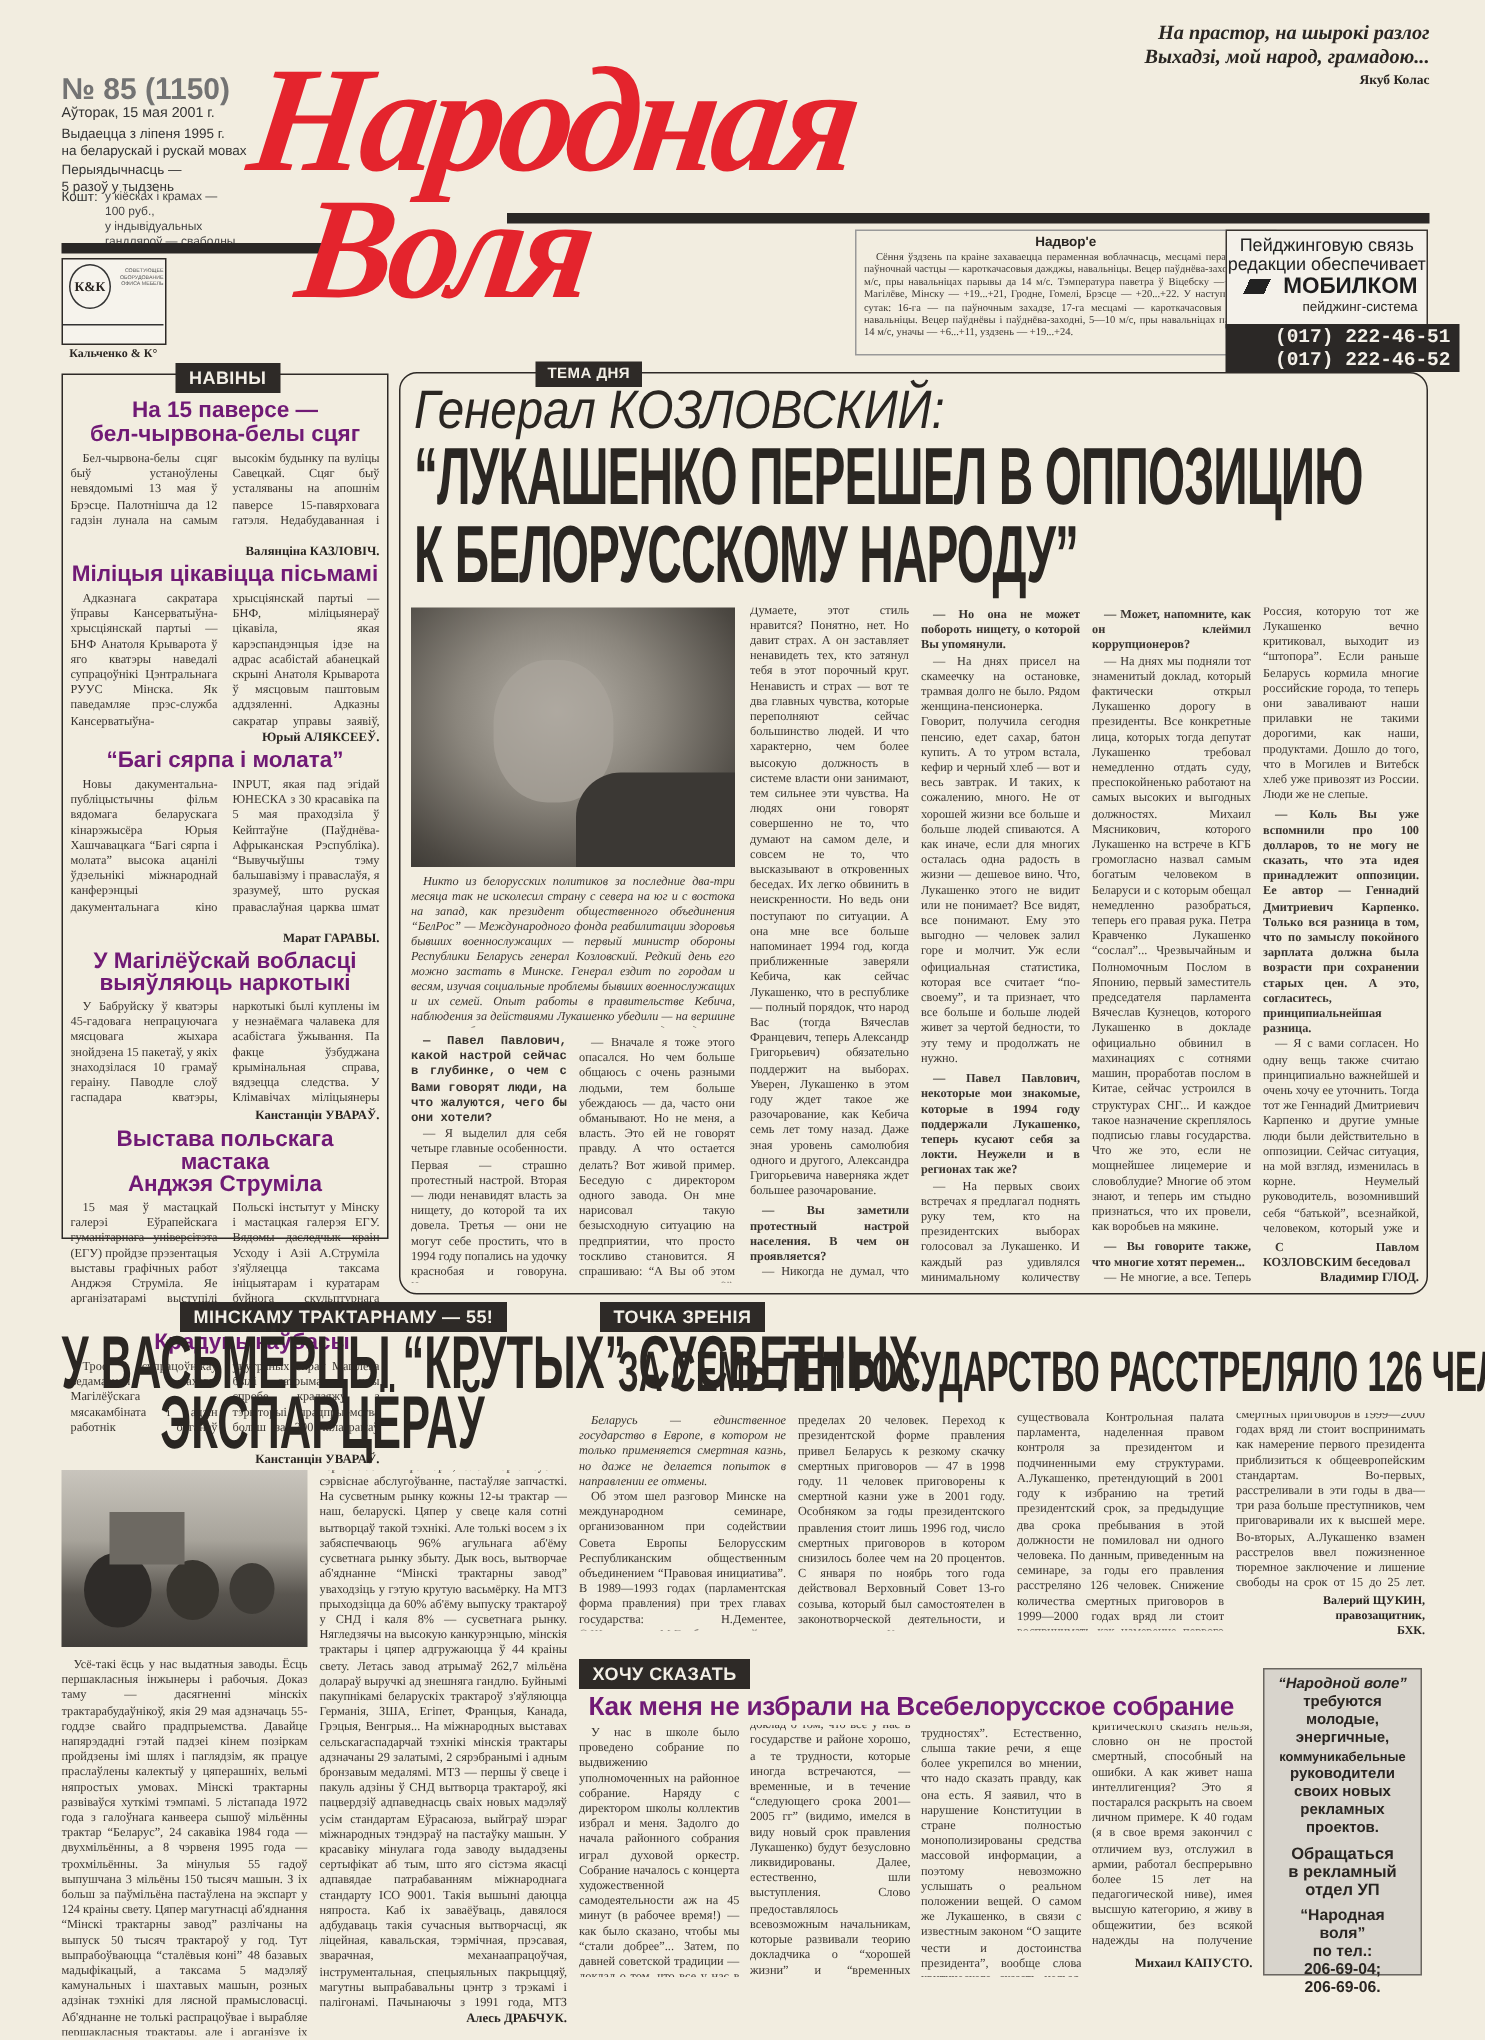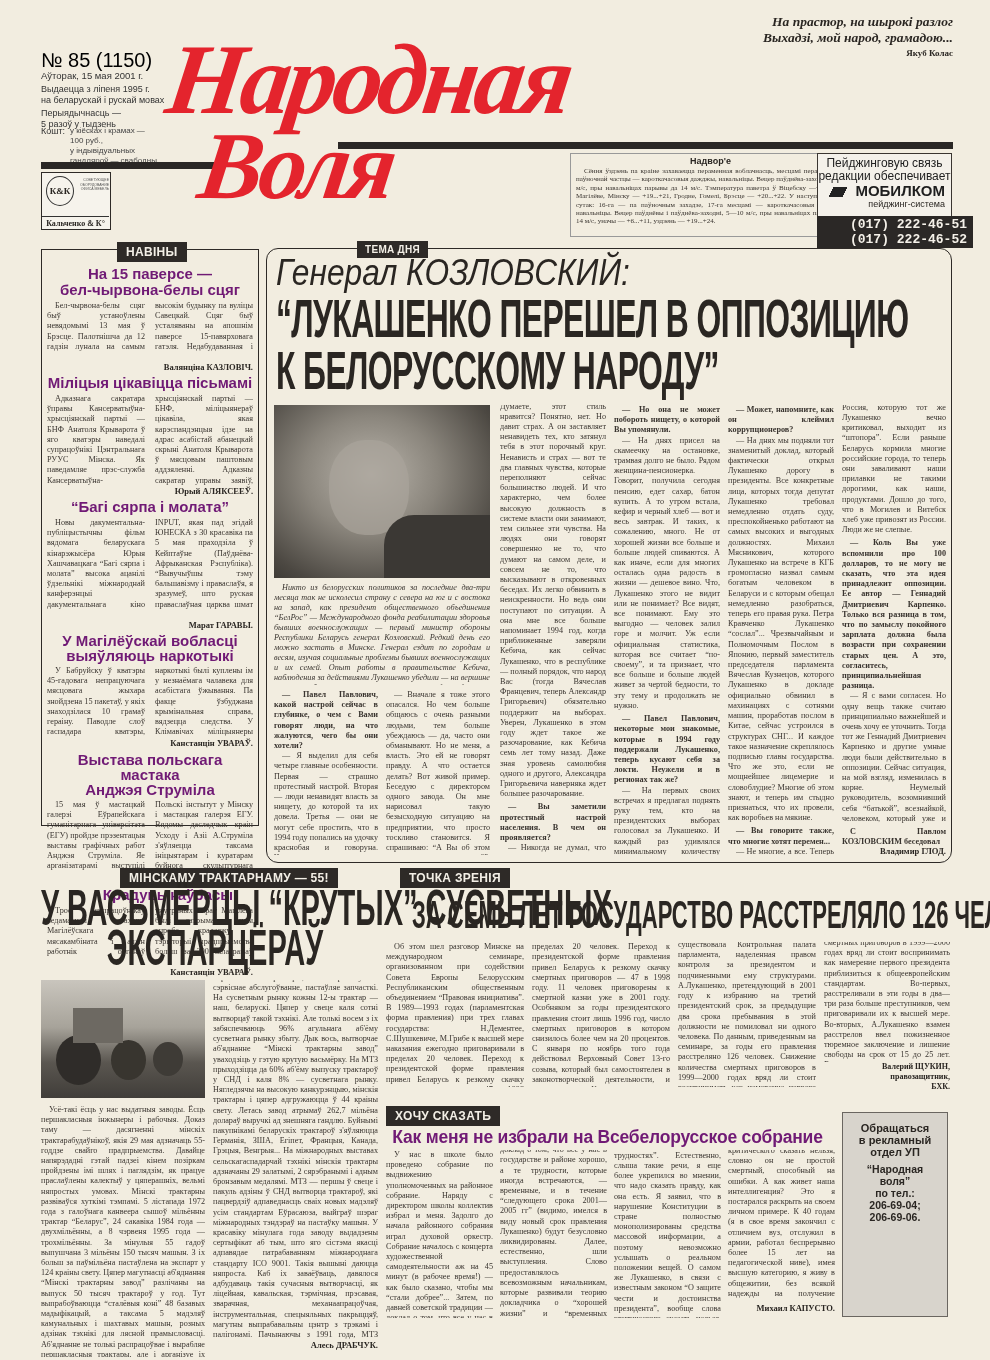--- a/index.html
+++ b/index.html
@@ -43,21 +43,21 @@
   .photo2 {
     background: linear-gradient(180deg, #c9c5bd 0%, #a7a39a 40%, #5a5650 70%, #403d39 100%);
   }
   .frame { border: 1.5px solid #2e2a27; }
   .ad-gray { background: #d8d4cc; border: 1.5px solid #6a6660; }
 </style>
 </head>
 <body>
 
 <div class="abs" style="left:0;top:0;width:990px;height:225px;">
-  <div class="abs sans" style="left:41px;top:49px;font-size:20px;font-weight:normal;color:#000000;">№ 85 (1150)</div>
+  <div class="abs sans" style="left:41px;top:49px;font-size:20px;font-weight:bold;color:#737373;">№ 85 (1150)</div>
   <div class="abs sans" style="left:41px;top:70px;font-size:9.5px;color:#333;">Аўторак, 15 мая  2001 г.</div>
   <div class="abs sans" style="left:41px;top:84px;font-size:9px;line-height:11px;color:#333;">
     <div>Выдаецца з ліпеня 1995 г.</div>
     <div>на беларускай і рускай мовах</div>
   </div>
   <div class="abs sans" style="left:41px;top:108px;font-size:9px;line-height:11px;color:#333;">
     <div>Перыядычнасць —</div>
     <div>5 разоў у тыдзень</div>
   </div>
   <div class="abs sans" style="left:41px;top:126px;font-size:9px;color:#333;">Кошт:</div>
@@ -67,21 +67,21 @@
     <div>у індывідуальных</div>
     <div>гандляроў — свабодны.</div>
   </div>
   <div class="abs" style="left:41px;top:162px;width:175px;height:7px;background:#2a2725;"></div>
 
   <div class="abs frame" style="left:41px;top:172px;width:70px;height:58px;background:#f6f3ec;">
     <div class="abs" style="left:4px;top:3px;width:28px;height:30px;border:1.5px solid #333;border-radius:50%;text-align:center;line-height:28px;font-size:9px;font-weight:bold;font-family:'Liberation Serif',serif;">
       <span>К&amp;К</span>
     </div>
     <div class="abs sans" style="left:35px;top:5px;width:32px;font-size:3.5px;line-height:4.5px;color:#555;text-align:right;">СОВЕТУЮЩЕЕ ОБОРУДОВАНИЕ ОФИСА МЕБЕЛЬ</div>
-    <div class="abs" style="left:0;top:43px;width:67px;text-align:center;font-size:8px;font-weight:bold;border-top:1px solid #333;padding-top:2px;">Кальченко &amp; К°</div>
+    <div class="abs" style="left:0;top:43px;width:67px;text-align:center;font-size:8px;font-weight:bold;border-top:1px solid #333;padding-top:14px;">Кальченко &amp; К°</div>
   </div>
 
   <div class="abs" id="logo1" style="left:168px;top:30px;font-size:100px;line-height:100px;transform:skewX(-8deg);">Народная</div>
   <div class="abs" id="logo2" style="left:200px;top:118px;font-size:96px;line-height:96px;transform:skewX(-8deg);">Воля</div>
 
   <div class="abs" style="right:37px;top:14px;text-align:right;font-style:italic;font-weight:bold;font-size:13.5px;line-height:16px;color:#2a2622;">
     <div>На прастор, на шырокі разлог</div>
     <div>Выхадзі, мой народ, грамадою...</div>
   </div>
   <div class="abs" style="right:37px;top:48px;font-size:9px;font-weight:bold;">Якуб Колас</div>
@@ -158,21 +158,21 @@
 </div>
 
 <div class="abs photo" style="left:274px;top:405px;width:216px;height:173px;">
   <div class="abs" style="left:55px;top:35px;width:80px;height:95px;border-radius:45%;background:#a9a49b;opacity:.7;"></div>
   <div class="abs" style="left:110px;top:110px;width:106px;height:63px;background:#3b3834;border-radius:30px 0 0 0;"></div>
 </div>
 
 <div class="abs txt ital" style="left:274px;top:583px;width:216px;height:102px;overflow:hidden;text-indent:8px;font-size:8.2px;line-height:10px;">Никто из белорусских политиков за последние два-три месяца так не исколесил страну с севера на юг и с востока на запад, как президент общественного объединения “БелРос” — Международного фонда реабилитации здоровья бывших военнослужащих — первый министр обороны Республики Беларусь генерал Козловский. Редкий день его можно застать в Минске. Генерал ездит по городам и весям, изучая социальные проблемы бывших военнослужащих и их семей. Опыт работы в правительстве Кебича, наблюдения за действиями Лукашенко убедили — на вершине власти любят слышать только то, что радует душу ее главных носителей. А генерал хочет знать всю правду, хочет видеть жизнь без прикрас, такой, какая она есть на самом деле. Для этого надо получать живую информацию из первых рук, а не тщательно просеянную через сито малых и больших “вертикальщиков”. Наблюдения, вынесенные генералом из многочисленных встреч, и стали основанием для этого интервью.</div>
 
 <div class="abs" style="left:274px;top:690px;width:104px;height:165px;overflow:hidden;">
-  <div class="txt bold" style="text-indent:8px;">— Павел Павлович, какой настрой сейчас в глубинке, о чем с Вами говорят люди, на что жалуются, чего бы они хотели?</div>
+  <div class="txt bold" style="text-indent:8px;font-family:Liberation Mono, monospace;">— Павел Павлович, какой настрой сейчас в глубинке, о чем с Вами говорят люди, на что жалуются, чего бы они хотели?</div>
   <div class="txt" style="text-indent:8px;">— Я выделил для себя четыре главные особенности. Первая — страшно протестный настрой. Вторая — люди ненавидят власть за нищету, до которой та их довела. Третья — они не могут себе простить, что в 1994 году попались на удочку краснобая и говоруна. Четвертая — все хотят перемен.</div>
 
 </div>
 <div class="abs txt" style="left:386px;top:690px;width:104px;height:165px;overflow:hidden;text-indent:8px;">— Вначале я тоже этого опасался. Но чем больше общаюсь с очень разными людьми, тем больше убеждаюсь — да, часто они обманывают. Но не меня, а власть. Это ей не говорят правду. А что остается делать? Вот живой пример. Беседую с директором одного завода. Он мне нарисовал такую безысходную ситуацию на предприятии, что просто тоскливо становится. Я спрашиваю: “А Вы об этом наверх докладываете?”. Услышав вопрос, он на меня как на больного посмотрел: “Если в утром всю правду скажу, днем со мной контракт разорвут, а к вечеру в тюрьму бросят. И ничего никому не докажешь”... Руководителей — от самого небольшого ранга до самого высокого — заставляют врать, заставляют рисовать радужные картины процветания. Откажешься играть в эту игру, выбросят и ноги о тебя вытрут. Отсюда масса приписок, сплошной обман, неприкрытая ложь. Думаете, этот стиль нравится? Понятно, нет. Но давит страх. А он заставляет ненавидеть тех, кто затянул тебя в этот порочный круг. Ненависть и страх — вот те два главных чувства, которые переполняют сейчас большинство людей. И что характерно, чем более высокую должность в системе власти они занимают, тем сильнее эти чувства. На людях они говорят совершенно не то, что думают на самом деле, и совсем не то, что высказывают в откровенных беседах. Их легко обвинить в неискренности. Но ведь они поступают по ситуации. А она мне все больше напоминает 1994 год, когда приближенные заверяли Кебича, как сейчас Лукашенко, что в республике — полный порядок, что народ Вас (тогда Вячеслав Францевич, теперь Александр Григорьевич) обязательно поддержит на выборах. Уверен, Лукашенко в этом году ждет такое же разочарование, как Кебича семь лет тому назад. Даже зная уровень самолюбия одного и другого, Александра Григорьевича наверняка ждет большее разочарование.</div>
 
 <div class="abs" style="left:500px;top:405px;width:106px;height:450px;overflow:hidden;">
   <div class="txt" style="margin-top:-330px;">— Вначале я тоже этого опасался. Но чем больше общаюсь с очень разными людьми, тем больше убеждаюсь — да, часто они обманывают. Но не меня, а власть. Это ей не говорят правду. А что остается делать? Вот живой пример. Беседую с директором одного завода. Он мне нарисовал такую безысходную ситуацию на предприятии, что просто тоскливо становится. Я спрашиваю: “А Вы об этом наверх докладываете?”. Услышав вопрос, он на меня как на больного посмотрел: “Если в утром всю правду скажу, днем со мной контракт разорвут, а к вечеру в тюрьму бросят. И ничего никому не докажешь”... Руководителей — от самого небольшого ранга до самого высокого — заставляют врать, заставляют рисовать радужные картины процветания. Откажешься играть в эту игру, выбросят и ноги о тебя вытрут. Отсюда масса приписок, сплошной обман, неприкрытая ложь. Думаете, этот стиль нравится? Понятно, нет. Но давит страх. А он заставляет ненавидеть тех, кто затянул тебя в этот порочный круг. Ненависть и страх — вот те два главных чувства, которые переполняют сейчас большинство людей. И что характерно, чем более высокую должность в системе власти они занимают, тем сильнее эти чувства. На людях они говорят совершенно не то, что думают на самом деле, и совсем не то, что высказывают в откровенных беседах. Их легко обвинить в неискренности. Но ведь они поступают по ситуации. А она мне все больше напоминает 1994 год, когда приближенные заверяли Кебича, как сейчас Лукашенко, что в республике — полный порядок, что народ Вас (тогда Вячеслав Францевич, теперь Александр Григорьевич) обязательно поддержит на выборах. Уверен, Лукашенко в этом году ждет такое же разочарование, как Кебича семь лет тому назад. Даже зная уровень самолюбия одного и другого, Александра Григорьевича наверняка ждет большее разочарование.</div>
   <div class="txt bold" style="text-indent:8px;margin-top:3px;">— Вы заметили протестный настрой населения. В чем он проявляется?</div>
   <div class="txt" style="text-indent:8px;">— Никогда не думал, что люди в регионах чехвостят власть всякими словами. Они ею страшно недовольны. С местными никто не советуется при назначениях даже третьестепенной важности. Сплошь и рядом привозят каких-то котов в мешке, население этих пришельцев не знает. Но зато люди видят, как для них молниеносно возводят хоромы. Наверх толпами полезли какие-то подпевалы и подхалимы. Жаловаться на них невозможно. Обстановка в глубинке, как в самые худшие времена, когда на жалобы или вовсе нет ответа, или, что еще обиднее, их пересылают на реагирование тем, на кого жалуются. Дело дошло до того, что в ряде регионов советская бюрократия многим теперь кажется верхом демократии. Очень часто на встречах люди мне говорят: “Раньше хоть в райком можно было обратиться, а теперь никто никого не боится. Начальство что хочет, то и делает”. Такая политика, проводимая и поощряемая Лукашенко, который возомнил себя пупом земли, и вызывает протест. Правда, не все еще понимают, где корень зла. Некоторые на встречах со мной еще сомневаются: наверное, Лукашенко про это ничего не знает. Приходится объяснять, что он все прекрасно знает и понимает, но народ для него лишь материал в его собственной игре. Но подчеркну, даже те, кто еще верит Лукашенко, протестуют против такой жизни. И эта протестная волна все отчетливее набирает силу.</div>
 </div>
@@ -212,20 +212,21 @@
 <div class="abs txt" style="left:41px;top:1105px;width:164px;height:252px;overflow:hidden;text-indent:8px;">Усё-такі ёсць у нас выдатныя заводы. Ёсць першакласныя інжынеры і рабочыя. Доказ таму — дасягненні мінскіх трактарабудаўнікоў, якія 29 мая адзначаць 55-годдзе свайго прадпрыемства. Давайце напярэдадні гэтай падзеі кінем позіркам пройдзены імі шлях і паглядзім, як працуе праслаўлены калектыў у цяперашніх, вельмі няпростых умовах. Мінскі трактарны развіваўся хуткімі тэмпамі. 5 лістапада 1972 года з галоўнага канвеера сышоў мільённы трактар “Беларус”, 24 сакавіка 1984 года — двухмільённы, а 8 чэрвеня 1995 года — трохмільённы. За мінулыя 55 гадоў выпушчана 3 мільёны 150 тысяч машын. З іх больш за паўмільёна пастаўлена на экспарт у 124 краіны свету. Цяпер магутнасці аб'яднання “Мінскі трактарны завод” разлічаны на выпуск 50 тысяч трактароў у год. Тут выпрабоўваюцца “сталёвыя коні” 48 базавых мадыфікацый, а таксама 5 мадэляў камунальных і шахтавых машын, розных адзінак тэхнікі для лясной прамысловасці. Аб'яднанне не толькі распрацоўвае і вырабляе першакласныя трактары, але і арганізуе іх сэрвіснае абслугоўванне, пастаўляе запчасткі. На сусветным рынку кожны 12-ы трактар — наш, беларускі. Цяпер у свеце каля сотні вытворцаў такой тэхнікі. Але толькі восем з іх забяспечваюць 96% агульнага аб'ёму сусветнага рынку збыту. Дык вось, вытворчае аб'яднанне “Мінскі трактарны завод” уваходзіць у гэтую крутую васьмёрку. На МТЗ прыходзіцца да 60% аб'ёму выпуску трактароў у СНД і каля 8% — сусветнага рынку. Нягледзячы на высокую канкурэнцыю, мінскія трактары і цяпер адгружаюцца ў 44 краіны свету. Летась завод атрымаў 262,7 мільёна долараў выручкі ад знешняга гандлю. Буйнымі пакупнікамі беларускіх трактароў з'яўляюцца Германія, ЗША, Егіпет, Францыя, Канада, Грэцыя, Венгрыя... На міжнародных выставах сельскагаспадарчай тэхнікі мінскія трактары адзначаны 29 залатымі, 2 сярэбранымі і адным бронзавым медалямі. МТЗ — першы ў свеце і пакуль адзіны ў СНД вытворца трактароў, які пацвердзіў адпаведнасць сваіх новых мадэляў усім стандартам Еўрасаюза, выйграў шэраг міжнародных тэндэраў на пастаўку машын. У красавіку мінулага года заводу выдадзены сертыфікат аб тым, што яго сістэма якасці адпавядае патрабаванням міжнароднага стандарту ІСО 9001. Такія вышыні даюцца няпроста. Каб іх заваёўваць, давялося адбудаваць такія сучасныя вытворчасці, як ліцейная, кавальская, тэрмічная, прэсавая, зварачная, механаапрацоўчая, інструментальная, спецыяльных пакрыццяў, магутны выпрабавальны цэнтр з трэкамі і палігонамі. Пачынаючы з 1991 года, МТЗ стварае свае акцыянерныя таварыствы і сумесныя прадпрыемствы. Цяпер дзейнічае 12 такіх прадпрыемстваў у далёкім замежжы і 10 — у краінах СНД. Пабудаваны заводы па зборцы мінскіх трактароў у Эфіопіі, Егіпце, Пакістане, Мексіцы, В'етнаме, Балгарыі, Польшчы, Румыніі, Расіі, Украіне, Казахстане, Азербайджане. Вядуцца перамовы па іх стварэнні ў Югаславіі, Сірыі, на Кубе. Вялікая ўвага надаецца рэалізацыі сацыяльных праграм. Сёння МТЗ, бадай, адзіны з нямногіх у Беларусі, які захаваў усю сваю сацыяльную структуру. На балансе завода — 21 дзіцячая дашкольная ўстанова, 9 інтэрнатаў, 55 жылых дамоў, паліклініка на 850 наведванняў у змену, санаторый-прафілакторый, пансіянат “Рудня”, база адпачынку “Вяча”, дзіцячы аздараўленчы лагер “Беларусь”, другі па велічыні ў сталіцы стадыён “Трактар”, басейн, Палац культуры, Дом фізкультуры, сетка прадпрыемстваў грамадскага харчавання. Нягледзячы на вялікія цяжкасці, Мінскі трактарны крочыць наперад. А калі б яшчэ гэтаму калектыву ды стварылі ў дзяржаве больш-менш спрыяльныя ўмовы...</div>
 <div class="abs" style="left:213px;top:980px;width:165px;height:360px;overflow:hidden;">
   <div class="txt" style="margin-top:-252px;">Усё-такі ёсць у нас выдатныя заводы. Ёсць першакласныя інжынеры і рабочыя. Доказ таму — дасягненні мінскіх трактарабудаўнікоў, якія 29 мая адзначаць 55-годдзе свайго прадпрыемства. Давайце напярэдадні гэтай падзеі кінем позіркам пройдзены імі шлях і паглядзім, як працуе праслаўлены калектыў у цяперашніх, вельмі няпростых умовах. Мінскі трактарны развіваўся хуткімі тэмпамі. 5 лістапада 1972 года з галоўнага канвеера сышоў мільённы трактар “Беларус”, 24 сакавіка 1984 года — двухмільённы, а 8 чэрвеня 1995 года — трохмільённы. За мінулыя 55 гадоў выпушчана 3 мільёны 150 тысяч машын. З іх больш за паўмільёна пастаўлена на экспарт у 124 краіны свету. Цяпер магутнасці аб'яднання “Мінскі трактарны завод” разлічаны на выпуск 50 тысяч трактароў у год. Тут выпрабоўваюцца “сталёвыя коні” 48 базавых мадыфікацый, а таксама 5 мадэляў камунальных і шахтавых машын, розных адзінак тэхнікі для лясной прамысловасці. Аб'яднанне не толькі распрацоўвае і вырабляе першакласныя трактары, але і арганізуе іх сэрвіснае абслугоўванне, пастаўляе запчасткі. На сусветным рынку кожны 12-ы трактар — наш, беларускі. Цяпер у свеце каля сотні вытворцаў такой тэхнікі. Але толькі восем з іх забяспечваюць 96% агульнага аб'ёму сусветнага рынку збыту. Дык вось, вытворчае аб'яднанне “Мінскі трактарны завод” уваходзіць у гэтую крутую васьмёрку. На МТЗ прыходзіцца да 60% аб'ёму выпуску трактароў у СНД і каля 8% — сусветнага рынку. Нягледзячы на высокую канкурэнцыю, мінскія трактары і цяпер адгружаюцца ў 44 краіны свету. Летась завод атрымаў 262,7 мільёна долараў выручкі ад знешняга гандлю. Буйнымі пакупнікамі беларускіх трактароў з'яўляюцца Германія, ЗША, Егіпет, Францыя, Канада, Грэцыя, Венгрыя... На міжнародных выставах сельскагаспадарчай тэхнікі мінскія трактары адзначаны 29 залатымі, 2 сярэбранымі і адным бронзавым медалямі. МТЗ — першы ў свеце і пакуль адзіны ў СНД вытворца трактароў, які пацвердзіў адпаведнасць сваіх новых мадэляў усім стандартам Еўрасаюза, выйграў шэраг міжнародных тэндэраў на пастаўку машын. У красавіку мінулага года заводу выдадзены сертыфікат аб тым, што яго сістэма якасці адпавядае патрабаванням міжнароднага стандарту ІСО 9001. Такія вышыні даюцца няпроста. Каб іх заваёўваць, давялося адбудаваць такія сучасныя вытворчасці, як ліцейная, кавальская, тэрмічная, прэсавая, зварачная, механаапрацоўчая, інструментальная, спецыяльных пакрыццяў, магутны выпрабавальны цэнтр з трэкамі і палігонамі. Пачынаючы з 1991 года, МТЗ стварае свае акцыянерныя таварыствы і сумесныя прадпрыемствы. Цяпер дзейнічае 12 такіх прадпрыемстваў у далёкім замежжы і 10 — у краінах СНД. Пабудаваны заводы па зборцы мінскіх трактароў у Эфіопіі, Егіпце, Пакістане, Мексіцы, В'етнаме, Балгарыі, Польшчы, Румыніі, Расіі, Украіне, Казахстане, Азербайджане. Вядуцца перамовы па іх стварэнні ў Югаславіі, Сірыі, на Кубе. Вялікая ўвага надаецца рэалізацыі сацыяльных праграм. Сёння МТЗ, бадай, адзіны з нямногіх у Беларусі, які захаваў усю сваю сацыяльную структуру. На балансе завода — 21 дзіцячая дашкольная ўстанова, 9 інтэрнатаў, 55 жылых дамоў, паліклініка на 850 наведванняў у змену, санаторый-прафілакторый, пансіянат “Рудня”, база адпачынку “Вяча”, дзіцячы аздараўленчы лагер “Беларусь”, другі па велічыні ў сталіцы стадыён “Трактар”, басейн, Палац культуры, Дом фізкультуры, сетка прадпрыемстваў грамадскага харчавання. Нягледзячы на вялікія цяжкасці, Мінскі трактарны крочыць наперад. А калі б яшчэ гэтаму калектыву ды стварылі ў дзяржаве больш-менш спрыяльныя ўмовы...</div>
 </div>
 <div class="abs sig" style="left:213px;top:1340px;width:165px;">Алесь ДРАБЧУК.</div>
 
 <div class="abs label" style="left:400px;top:868px;">ТОЧКА ЗРЕНІЯ</div>
 <div class="abs cond" style="left:412px;top:895px;font-size:38px;line-height:40px;color:#2a2622;transform:scaleX(.58);white-space:nowrap;">ЗА СЕМЬ ЛЕТ ГОСУДАРСТВО РАССТРЕЛЯЛО 126 ЧЕЛОВЕК</div>
 
 <div class="abs" style="left:386px;top:942px;width:138px;height:145px;overflow:hidden;">
+  <div class="txt ital" style="text-indent:8px;">Беларусь — единственное государство в Европе, в котором не только применяется смертная казнь, но даже не делается попыток в направлении ее отмены.</div>
   <div class="txt" style="text-indent:8px;">Об этом шел разговор Минске на международном семинаре, организованном при содействии Совета Европы Белорусским Республиканским общественным объединением “Правовая инициатива”. В 1989—1993 годах (парламентская форма правления) при трех главах государства: Н.Дементее, С.Шушкевиче, М.Грибе к высшей мере наказания ежегодно приговаривали в пределах 20 человек. Переход к президентской форме правления привел Беларусь к резкому скачку смертных приговоров — 47 в 1998 году. 11 человек приговорены к смертной казни уже в 2001 году. Особняком за годы президентского правления стоит лишь 1996 год, число смертных приговоров в котором снизилось более чем на 20 процентов. С января по ноябрь того года действовал Верховный Совет 13-го созыва, который был самостоятелен в законотворческой деятельности, и существовала Контрольная палата парламента, наделенная правом контроля за президентом и подчиненными ему структурами. А.Лукашенко, претендующий в 2001 году к избранию на третий президентский срок, за предыдущие два срока пребывания в этой должности не помиловал ни одного человека. По данным, приведенным на семинаре, за годы его правления расстреляно 126 человек. Снижение количества смертных приговоров в 1999—2000 годах вряд ли стоит воспринимать как намерение первого президента приблизиться к общеевропейским стандартам. Во-первых, расстреливали в эти годы в два—три раза больше преступников, чем приговаривали их к высшей мере. Во-вторых, А.Лукашенко взамен расстрелов ввел пожизненное тюремное заключение и лишение свободы на срок от 15 до 25 лет. Вместе с приговоренными к расстрелу это составило в 1999 году 279, а в 2000-м — 251 человек. Мужчины, приговоренные к пожизненному тюремному заключению, влачат жалкое полуголодное существование. Им разрешается истратить лишь три МЗП в месяц. Но 17 тысяч рублей не хватает даже на предметы первой необходимости: сигареты, спички, туалетную бумагу, зубную пасту... В свете этого не удивляли приведенные на семинаре лидером белорусского “Яблока” Ольгой Абрамовой факты жестоких самоубийств приговоренных к пожизненному заключению — жить в таких условиях невыносимо. Приговор выносится именем Республики Беларусь, то есть именем народа. И потому смертная казнь объективно ведет к ожесточению общества. Смертная казнь не является наказанием за содеянное. Лишение преступника свободы имеет конечной целью его раскаяние и исправление. Однако смертная казнь — это не исправление, а мщение, что в принципе противоречит нашим христианским ценностям. Адвокат Валерий Ерчак, советник Белорусского Экзархата, привел на семинаре факт: приговоренный к смертной казни вынужден был выколоть себе глаза, чтобы добиться прихода к нему священника. Но и после этого смертнику пришлось исповедоваться в наручниках при надзирателе. По инструкции все правильно, а по христианской морали?</div>
 </div>
 <div class="abs" style="left:532px;top:942px;width:138px;height:145px;overflow:hidden;">
   <div class="txt" style="margin-top:-112px;">Об этом шел разговор Минске на международном семинаре, организованном при содействии Совета Европы Белорусским Республиканским общественным объединением “Правовая инициатива”. В 1989—1993 годах (парламентская форма правления) при трех главах государства: Н.Дементее, С.Шушкевиче, М.Грибе к высшей мере наказания ежегодно приговаривали в пределах 20 человек. Переход к президентской форме правления привел Беларусь к резкому скачку смертных приговоров — 47 в 1998 году. 11 человек приговорены к смертной казни уже в 2001 году. Особняком за годы президентского правления стоит лишь 1996 год, число смертных приговоров в котором снизилось более чем на 20 процентов. С января по ноябрь того года действовал Верховный Совет 13-го созыва, который был самостоятелен в законотворческой деятельности, и существовала Контрольная палата парламента, наделенная правом контроля за президентом и подчиненными ему структурами. А.Лукашенко, претендующий в 2001 году к избранию на третий президентский срок, за предыдущие два срока пребывания в этой должности не помиловал ни одного человека. По данным, приведенным на семинаре, за годы его правления расстреляно 126 человек. Снижение количества смертных приговоров в 1999—2000 годах вряд ли стоит воспринимать как намерение первого президента приблизиться к общеевропейским стандартам. Во-первых, расстреливали в эти годы в два—три раза больше преступников, чем приговаривали их к высшей мере. Во-вторых, А.Лукашенко взамен расстрелов ввел пожизненное тюремное заключение и лишение свободы на срок от 15 до 25 лет. Вместе с приговоренными к расстрелу это составило в 1999 году 279, а в 2000-м — 251 человек. Мужчины, приговоренные к пожизненному тюремному заключению, влачат жалкое полуголодное существование. Им разрешается истратить лишь три МЗП в месяц. Но 17 тысяч рублей не хватает даже на предметы первой необходимости: сигареты, спички, туалетную бумагу, зубную пасту... В свете этого не удивляли приведенные на семинаре лидером белорусского “Яблока” Ольгой Абрамовой факты жестоких самоубийств приговоренных к пожизненному заключению — жить в таких условиях невыносимо. Приговор выносится именем Республики Беларусь, то есть именем народа. И потому смертная казнь объективно ведет к ожесточению общества. Смертная казнь не является наказанием за содеянное. Лишение преступника свободы имеет конечной целью его раскаяние и исправление. Однако смертная казнь — это не исправление, а мщение, что в принципе противоречит нашим христианским ценностям. Адвокат Валерий Ерчак, советник Белорусского Экзархата, привел на семинаре факт: приговоренный к смертной казни вынужден был выколоть себе глаза, чтобы добиться прихода к нему священника. Но и после этого смертнику пришлось исповедоваться в наручниках при надзирателе. По инструкции все правильно, а по христианской морали?</div>
 </div>
 <div class="abs" style="left:678px;top:942px;width:138px;height:145px;overflow:hidden;">
   <div class="txt" style="margin-top:-257px;">Об этом шел разговор Минске на международном семинаре, организованном при содействии Совета Европы Белорусским Республиканским общественным объединением “Правовая инициатива”. В 1989—1993 годах (парламентская форма правления) при трех главах государства: Н.Дементее, С.Шушкевиче, М.Грибе к высшей мере наказания ежегодно приговаривали в пределах 20 человек. Переход к президентской форме правления привел Беларусь к резкому скачку смертных приговоров — 47 в 1998 году. 11 человек приговорены к смертной казни уже в 2001 году. Особняком за годы президентского правления стоит лишь 1996 год, число смертных приговоров в котором снизилось более чем на 20 процентов. С января по ноябрь того года действовал Верховный Совет 13-го созыва, который был самостоятелен в законотворческой деятельности, и существовала Контрольная палата парламента, наделенная правом контроля за президентом и подчиненными ему структурами. А.Лукашенко, претендующий в 2001 году к избранию на третий президентский срок, за предыдущие два срока пребывания в этой должности не помиловал ни одного человека. По данным, приведенным на семинаре, за годы его правления расстреляно 126 человек. Снижение количества смертных приговоров в 1999—2000 годах вряд ли стоит воспринимать как намерение первого президента приблизиться к общеевропейским стандартам. Во-первых, расстреливали в эти годы в два—три раза больше преступников, чем приговаривали их к высшей мере. Во-вторых, А.Лукашенко взамен расстрелов ввел пожизненное тюремное заключение и лишение свободы на срок от 15 до 25 лет. Вместе с приговоренными к расстрелу это составило в 1999 году 279, а в 2000-м — 251 человек. Мужчины, приговоренные к пожизненному тюремному заключению, влачат жалкое полуголодное существование. Им разрешается истратить лишь три МЗП в месяц. Но 17 тысяч рублей не хватает даже на предметы первой необходимости: сигареты, спички, туалетную бумагу, зубную пасту... В свете этого не удивляли приведенные на семинаре лидером белорусского “Яблока” Ольгой Абрамовой факты жестоких самоубийств приговоренных к пожизненному заключению — жить в таких условиях невыносимо. Приговор выносится именем Республики Беларусь, то есть именем народа. И потому смертная казнь объективно ведет к ожесточению общества. Смертная казнь не является наказанием за содеянное. Лишение преступника свободы имеет конечной целью его раскаяние и исправление. Однако смертная казнь — это не исправление, а мщение, что в принципе противоречит нашим христианским ценностям. Адвокат Валерий Ерчак, советник Белорусского Экзархата, привел на семинаре факт: приговоренный к смертной казни вынужден был выколоть себе глаза, чтобы добиться прихода к нему священника. Но и после этого смертнику пришлось исповедоваться в наручниках при надзирателе. По инструкции все правильно, а по христианской морали?</div>
 </div>
 <div class="abs" style="left:824px;top:942px;width:126px;height:120px;overflow:hidden;">
   <div class="txt" style="margin-top:-402px;">Об этом шел разговор Минске на международном семинаре, организованном при содействии Совета Европы Белорусским Республиканским общественным объединением “Правовая инициатива”. В 1989—1993 годах (парламентская форма правления) при трех главах государства: Н.Дементее, С.Шушкевиче, М.Грибе к высшей мере наказания ежегодно приговаривали в пределах 20 человек. Переход к президентской форме правления привел Беларусь к резкому скачку смертных приговоров — 47 в 1998 году. 11 человек приговорены к смертной казни уже в 2001 году. Особняком за годы президентского правления стоит лишь 1996 год, число смертных приговоров в котором снизилось более чем на 20 процентов. С января по ноябрь того года действовал Верховный Совет 13-го созыва, который был самостоятелен в законотворческой деятельности, и существовала Контрольная палата парламента, наделенная правом контроля за президентом и подчиненными ему структурами. А.Лукашенко, претендующий в 2001 году к избранию на третий президентский срок, за предыдущие два срока пребывания в этой должности не помиловал ни одного человека. По данным, приведенным на семинаре, за годы его правления расстреляно 126 человек. Снижение количества смертных приговоров в 1999—2000 годах вряд ли стоит воспринимать как намерение первого президента приблизиться к общеевропейским стандартам. Во-первых, расстреливали в эти годы в два—три раза больше преступников, чем приговаривали их к высшей мере. Во-вторых, А.Лукашенко взамен расстрелов ввел пожизненное тюремное заключение и лишение свободы на срок от 15 до 25 лет. Вместе с приговоренными к расстрелу это составило в 1999 году 279, а в 2000-м — 251 человек. Мужчины, приговоренные к пожизненному тюремному заключению, влачат жалкое полуголодное существование. Им разрешается истратить лишь три МЗП в месяц. Но 17 тысяч рублей не хватает даже на предметы первой необходимости: сигареты, спички, туалетную бумагу, зубную пасту... В свете этого не удивляли приведенные на семинаре лидером белорусского “Яблока” Ольгой Абрамовой факты жестоких самоубийств приговоренных к пожизненному заключению — жить в таких условиях невыносимо. Приговор выносится именем Республики Беларусь, то есть именем народа. И потому смертная казнь объективно ведет к ожесточению общества. Смертная казнь не является наказанием за содеянное. Лишение преступника свободы имеет конечной целью его раскаяние и исправление. Однако смертная казнь — это не исправление, а мщение, что в принципе противоречит нашим христианским ценностям. Адвокат Валерий Ерчак, советник Белорусского Экзархата, привел на семинаре факт: приговоренный к смертной казни вынужден был выколоть себе глаза, чтобы добиться прихода к нему священника. Но и после этого смертнику пришлось исповедоваться в наручниках при надзирателе. По инструкции все правильно, а по христианской морали?</div>
@@ -245,20 +246,31 @@
 </div>
 <div class="abs" style="left:614px;top:1150px;width:107px;height:168px;overflow:hidden;">
   <div class="txt" style="margin-top:-336px;">У нас в школе было проведено собрание по выдвижению уполномоченных на районное собрание. Наряду с директором школы коллектив избрал и меня. Задолго до начала районного собрания играл духовой оркестр. Собрание началось с концерта художественной самодеятельности аж на 45 минут (в рабочее время!) — как было сказано, чтобы мы “стали добрее”... Затем, по давней советской традиции — доклад о том, что все у нас в государстве и районе хорошо, а те трудности, которые иногда встречаются, — временные, и в течение “следующего срока 2001—2005 гг” (видимо, имелся в виду новый срок правления Лукашенко) будут безусловно ликвидированы. Далее, естественно, шли выступления. Слово предоставлялось всевозможным начальникам, которые развивали теорию докладчика о “хорошей жизни” и “временных трудностях”. Естественно, слыша такие речи, я еще более укрепился во мнении, что надо сказать правду, как она есть. Я заявил, что в нарушение Конституции в стране полностью монополизированы средства массовой информации, а поэтому невозможно услышать о реальном положении вещей. О самом же Лукашенко, в связи с известным законом “О защите чести и достоинства президента”, вообще слова критического сказать нельзя, словно он не простой смертный, способный на ошибки. А как живет наша интеллигенция? Это я постарался раскрыть на своем личном примере. К 40 годам (я в свое время закончил с отличием вуз, отслужил в армии, работал беспрерывно более 15 лет на педагогической ниве), имея высшую категорию, я живу в общежитии, без всякой надежды на получение квартиры при каких-то, без вычетов, 60 тысячах “зайчиков”. И это нормально? А начинающий учитель имеет ставку всего 40 тысяч в месяц, на которые и просуществовать нельзя. И это — после всех лукашенковских повышений бюджетникам, да еще с учетом премиальных выплат. Естественно, мое выступление прозвучало диссонансом на собрании. Но поскольку я высказал не только собственное мнение, то посчитал, что его должны услышать и с высоких трибун. Поэтому и предложил президиуму включить меня в список для голосования на избрание делегатом на II Всебелорусское народное собрание. Вот здесь и началось самое интересное — “расцвет демократии”. Как принято на таких сборищах, представитель “от народа” доложил, что квота от района уже заполнена, и зачитал заранее заготовленный список, где значился и житель г.Витебска (видимо, своих “достойных” не хватило). Меня и тех, кто меня поддержал, просто “не слышали”. Было проведено открытое голосование. Результаты, конечно же, ясны. Вот это демократия! На этом мои хождения в демократию по-белорусски закончились. Боюсь одного, что мое “хулиганство” дорого обойдется директору нашей школы. Так что, скорее всего, в Новолукомле скоро появится не один, а двое новых безработных...</div>
 </div>
 <div class="abs" style="left:728px;top:1150px;width:107px;height:150px;overflow:hidden;">
   <div class="txt" style="margin-top:-504px;">У нас в школе было проведено собрание по выдвижению уполномоченных на районное собрание. Наряду с директором школы коллектив избрал и меня. Задолго до начала районного собрания играл духовой оркестр. Собрание началось с концерта художественной самодеятельности аж на 45 минут (в рабочее время!) — как было сказано, чтобы мы “стали добрее”... Затем, по давней советской традиции — доклад о том, что все у нас в государстве и районе хорошо, а те трудности, которые иногда встречаются, — временные, и в течение “следующего срока 2001—2005 гг” (видимо, имелся в виду новый срок правления Лукашенко) будут безусловно ликвидированы. Далее, естественно, шли выступления. Слово предоставлялось всевозможным начальникам, которые развивали теорию докладчика о “хорошей жизни” и “временных трудностях”. Естественно, слыша такие речи, я еще более укрепился во мнении, что надо сказать правду, как она есть. Я заявил, что в нарушение Конституции в стране полностью монополизированы средства массовой информации, а поэтому невозможно услышать о реальном положении вещей. О самом же Лукашенко, в связи с известным законом “О защите чести и достоинства президента”, вообще слова критического сказать нельзя, словно он не простой смертный, способный на ошибки. А как живет наша интеллигенция? Это я постарался раскрыть на своем личном примере. К 40 годам (я в свое время закончил с отличием вуз, отслужил в армии, работал беспрерывно более 15 лет на педагогической ниве), имея высшую категорию, я живу в общежитии, без всякой надежды на получение квартиры при каких-то, без вычетов, 60 тысячах “зайчиков”. И это нормально? А начинающий учитель имеет ставку всего 40 тысяч в месяц, на которые и просуществовать нельзя. И это — после всех лукашенковских повышений бюджетникам, да еще с учетом премиальных выплат. Естественно, мое выступление прозвучало диссонансом на собрании. Но поскольку я высказал не только собственное мнение, то посчитал, что его должны услышать и с высоких трибун. Поэтому и предложил президиуму включить меня в список для голосования на избрание делегатом на II Всебелорусское народное собрание. Вот здесь и началось самое интересное — “расцвет демократии”. Как принято на таких сборищах, представитель “от народа” доложил, что квота от района уже заполнена, и зачитал заранее заготовленный список, где значился и житель г.Витебска (видимо, своих “достойных” не хватило). Меня и тех, кто меня поддержал, просто “не слышали”. Было проведено открытое голосование. Результаты, конечно же, ясны. Вот это демократия! На этом мои хождения в демократию по-белорусски закончились. Боюсь одного, что мое “хулиганство” дорого обойдется директору нашей школы. Так что, скорее всего, в Новолукомле скоро появится не один, а двое новых безработных...</div>
 </div>
 <div class="abs sig" style="left:728px;top:1303px;width:107px;">Михаил КАПУСТО.</div>
 
 <div class="abs ad-gray" style="left:842px;top:1112px;width:106px;height:205px;padding:4px 2px;text-align:center;font-family:'Liberation Sans',sans-serif;font-weight:bold;font-size:10px;line-height:12px;color:#2a2622;">
+  <div>
+    <div style="font-style:italic;">“Народной воле”</div>
+    <div>требуются</div>
+    <div>молодые,</div>
+    <div>энергичные,</div>
+    <div style="font-size:8.6px;">коммуникабельные</div>
+    <div>руководители</div>
+    <div>своих новых</div>
+    <div>рекламных</div>
+    <div>проектов.</div>
+  </div>
   <div style="margin-top:5px;font-size:11px;line-height:12px;">
     <div>Обращаться</div>
     <div>в рекламный</div>
     <div>отдел УП</div>
   </div>
   <div style="margin-top:5px;font-size:10.5px;line-height:12px;">
     <div>“Народная</div>
     <div>воля”</div>
     <div>по тел.:</div>
     <div>206-69-04;</div>

